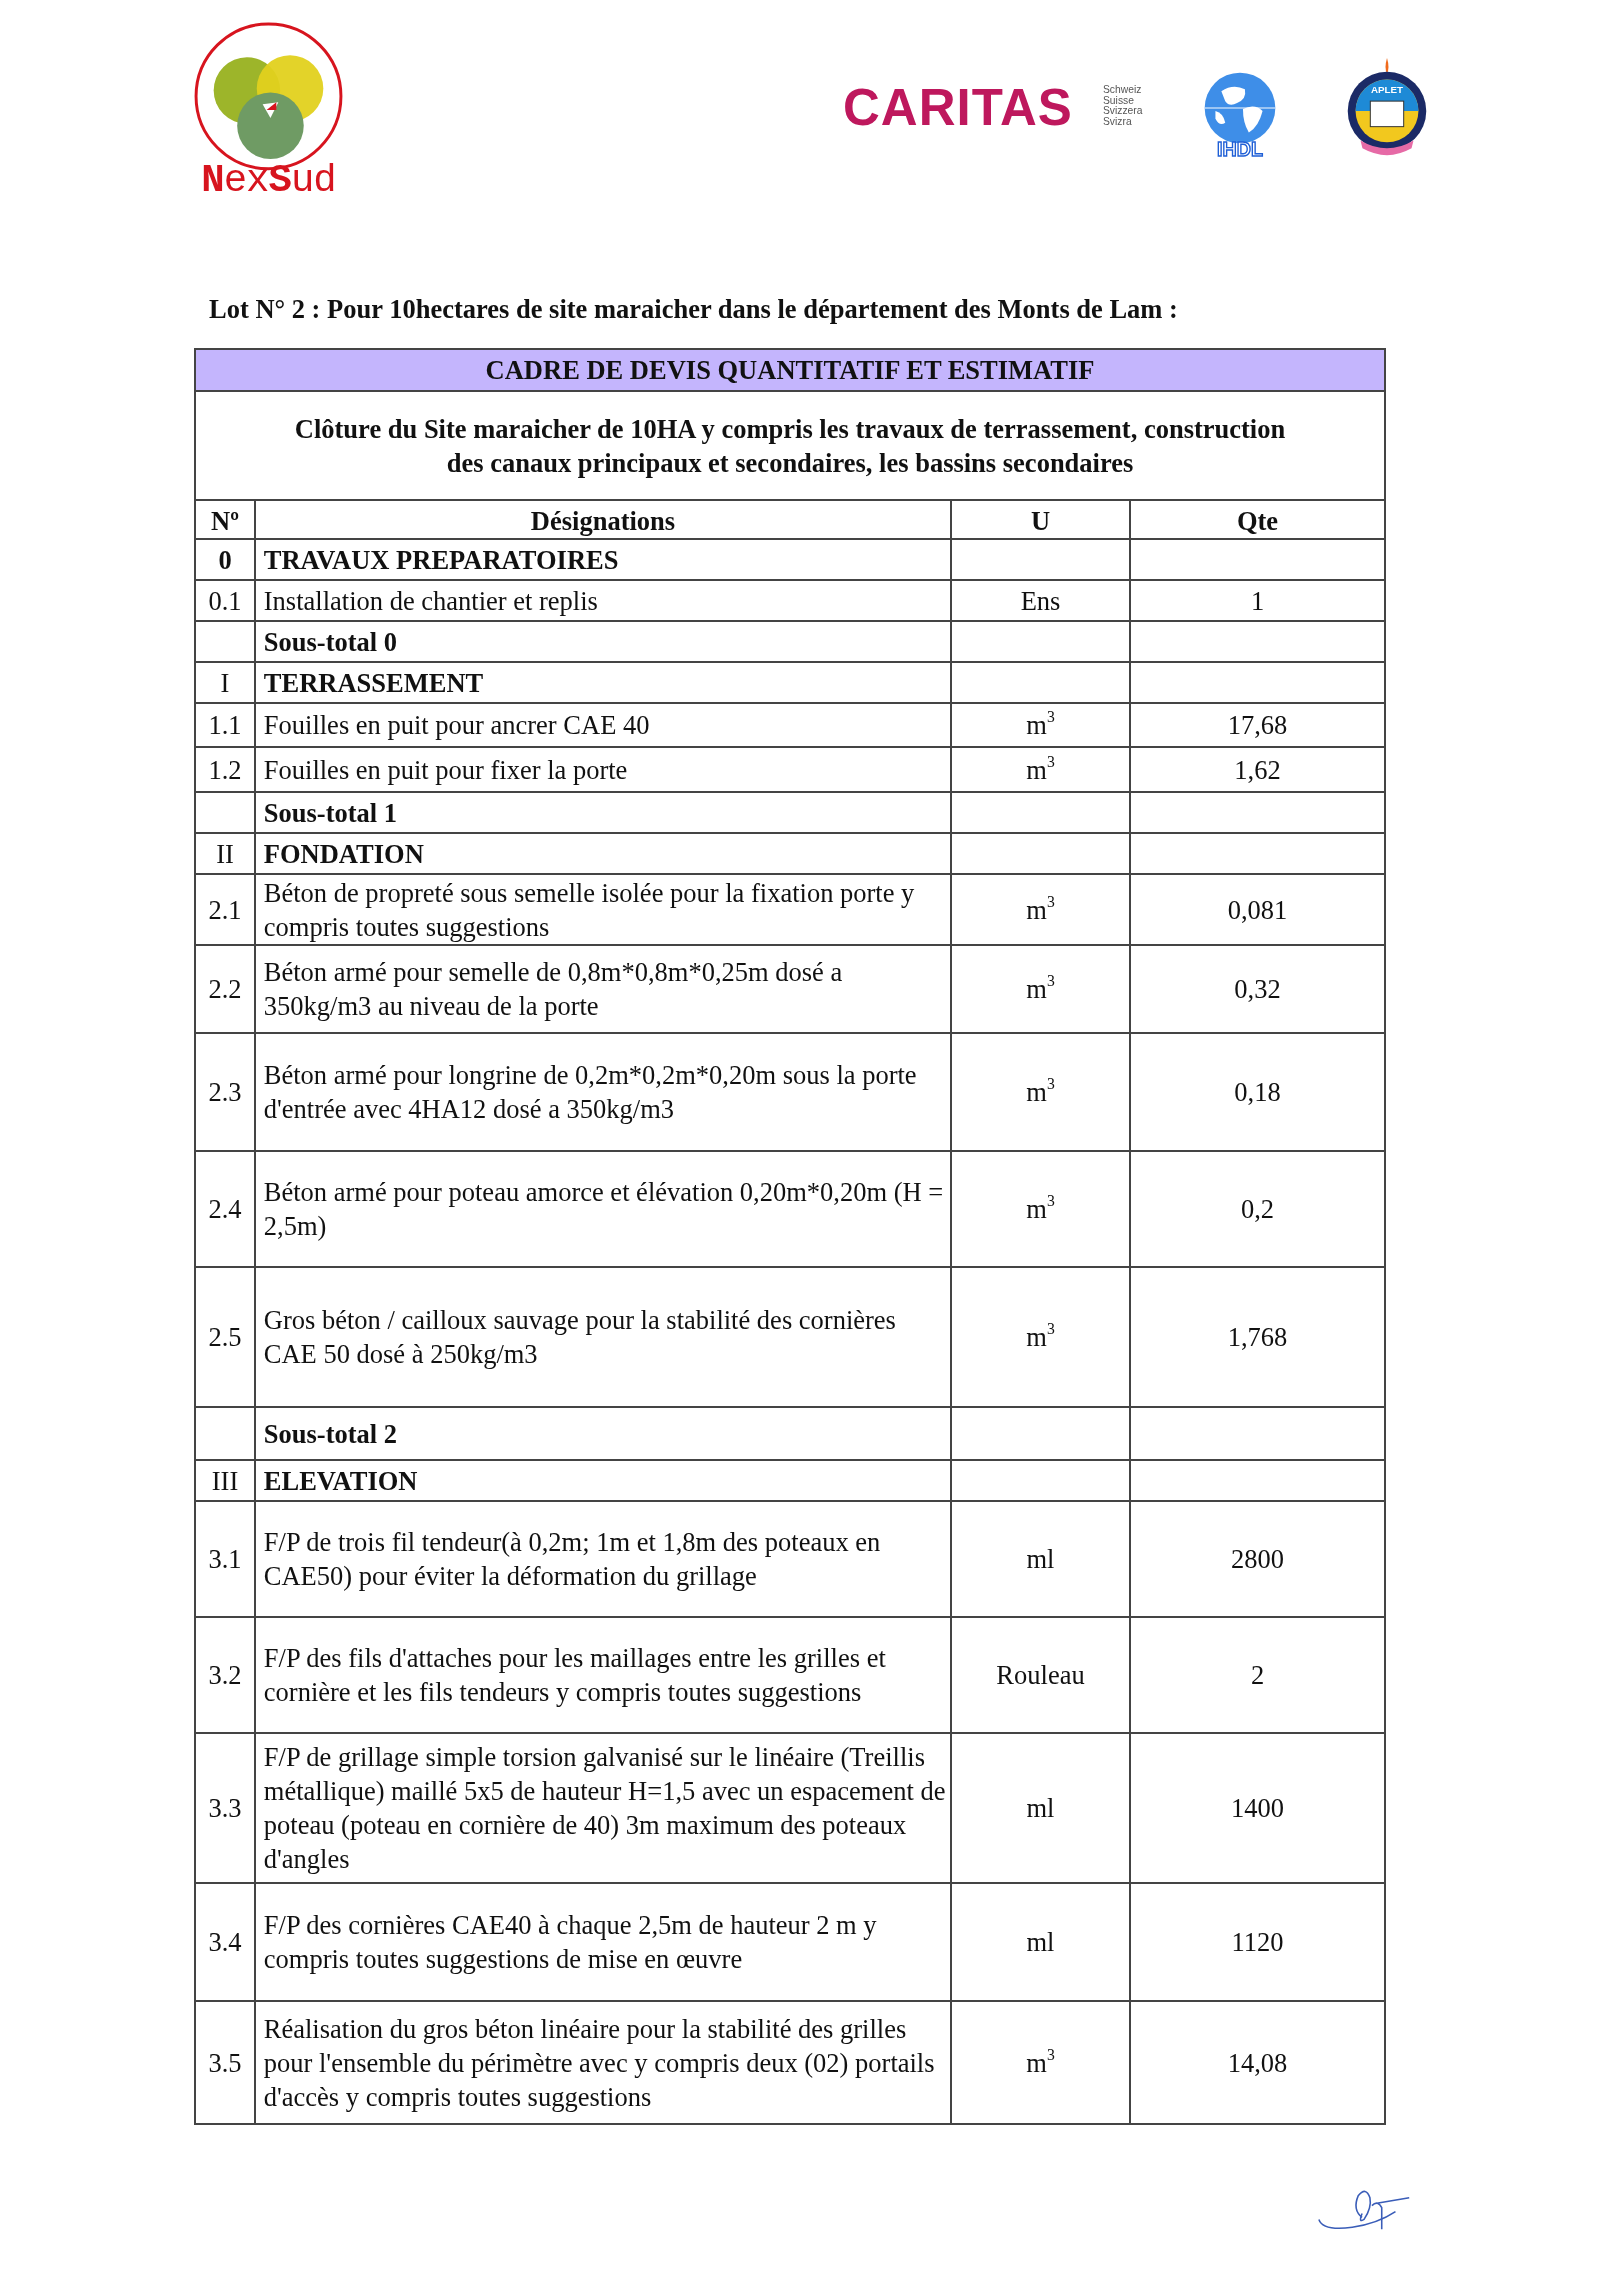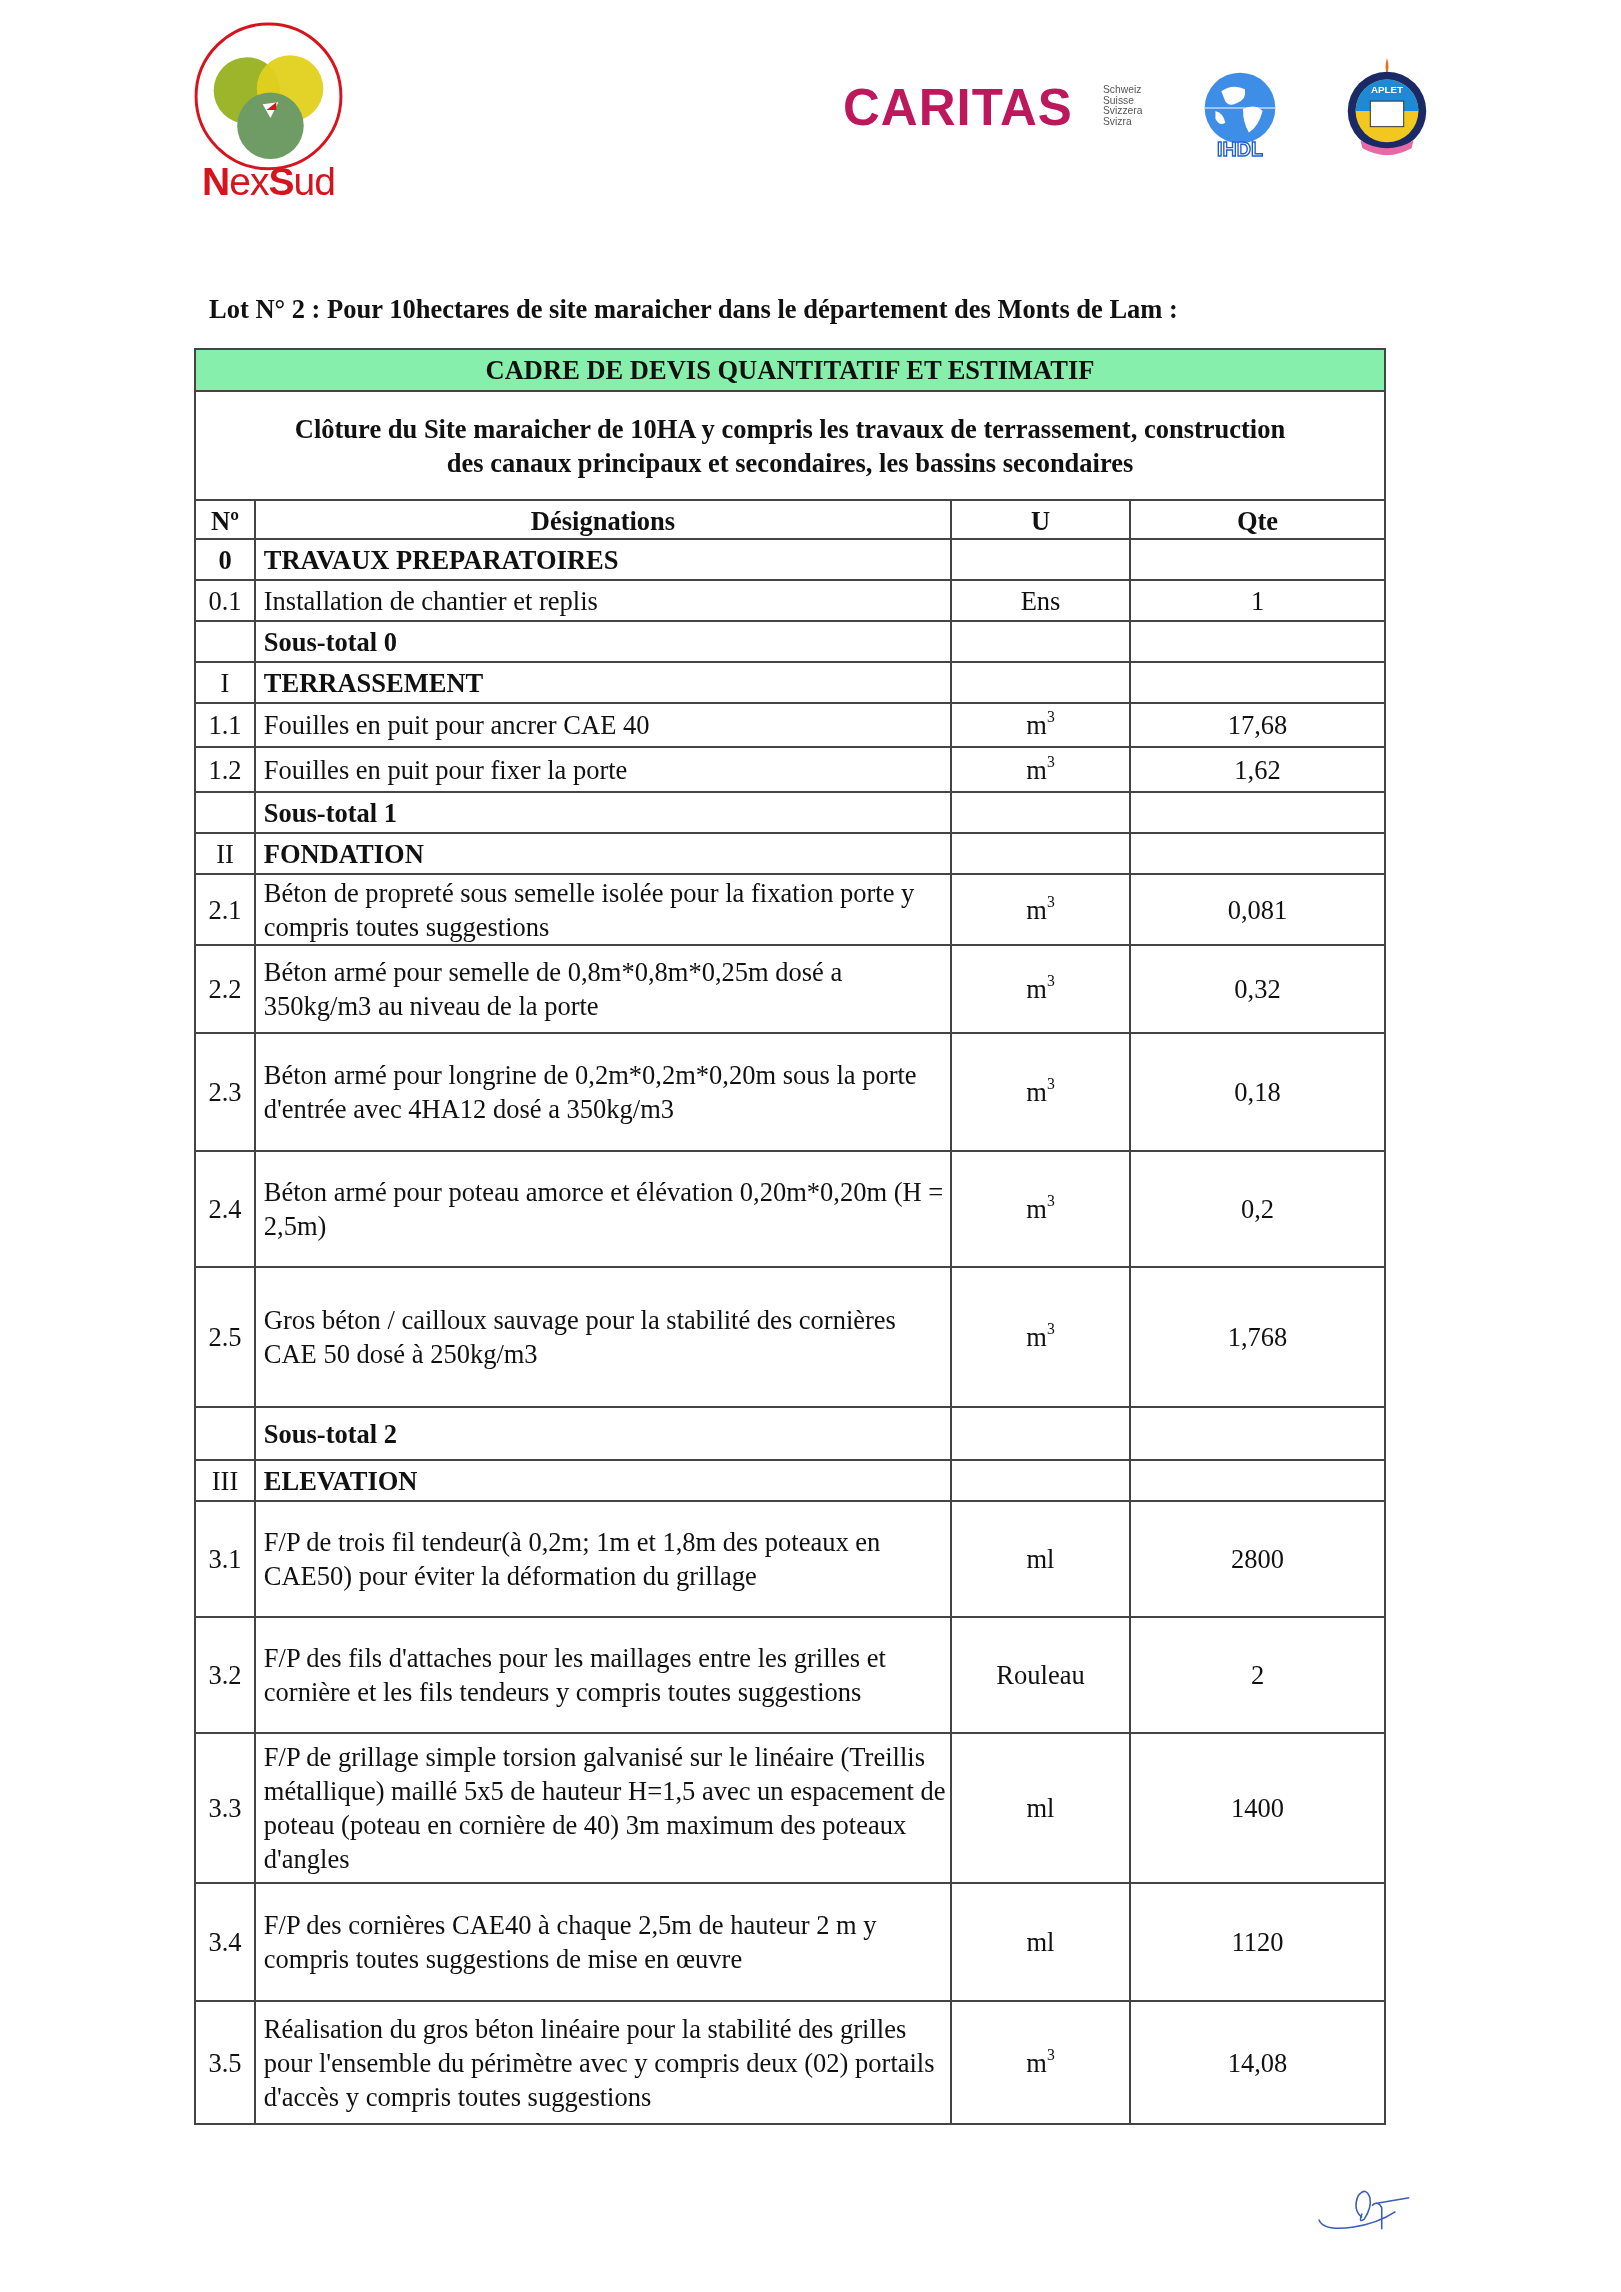--- a/index.html
+++ b/index.html
@@ -15,21 +15,21 @@
                    font-size: 10.3px; line-height: 10.8px; color: #555; }
   .logo-ihdl { position: absolute; left: 1186px; top: 54px; width: 108px; height: 108px; }
   .logo-aplet { position: absolute; left: 1333px; top: 54px; width: 108px; height: 108px; }
 
   
   .lot-title { position: absolute; left: 209px; top: 294px; font-weight: bold; font-size: 26.5px; white-space: nowrap; }
 
   
   .devis { position: absolute; left: 194px; top: 348px; width: 1190px; border-collapse: collapse; table-layout: fixed; }
   .devis td, .devis th { border: 2px solid #444; padding: 0 3.9px; font-size: 26.5px; line-height: 34px; vertical-align: middle; }
-  .devis .title-row td { background: #86efac; text-align: center; font-weight: bold; height: 40px; }
+  .devis .title-row td { background: #c4b5fd; text-align: center; font-weight: bold; height: 40px; }
   .devis .subtitle-row td { text-align: center; font-weight: bold; height: 107px; line-height: 34px; }
   .devis .head-row th { font-weight: bold; height: 37px; text-align: center; vertical-align: bottom; padding-bottom: 0; }
   .devis td.num { text-align: center; padding: 0 2px; }
   .devis td.unit, .devis td.qty { text-align: center; }
   .devis td.desig { text-align: left; padding-left: 7.8px; }
   .devis tr.section td.desig, .devis tr.section td.num.bold { font-weight: bold; }
   .devis tr.subtotal td.desig { font-weight: bold; }
   .bold { font-weight: bold; }
   sup { font-size: 15.7px; line-height: 0; vertical-align: 11.8px; }
 
@@ -42,21 +42,21 @@
 
 <div class="logo-nexsud">
   <svg width="153" height="186" viewBox="0 0 156 190">
     <circle cx="78" cy="78" r="74" fill="#fff" stroke="#d7141e" stroke-width="3"></circle>
     <circle cx="56" cy="72" r="34" fill="#9db52a"></circle>
     <circle cx="100" cy="70" r="34" fill="#e2d11d" fill-opacity="0.95"></circle>
     <circle cx="80" cy="108" r="34" fill="#6f9b64"></circle>
     <path d="M72 86 L88 84 L80 100 Z" fill="#fff"></path>
     <path d="M76 92 L86 84 L86 92 Z" fill="#d7141e"></path>
   </svg>
-  <div style="position:absolute;left:0;top:139px;width:153px;text-align:center;font-family:Liberation Sans, sans-serif;font-size:39px;color:#d7141e;line-height:45px;letter-spacing:-1px;">
+  <div style="position:absolute;left:0;top:139px;width:153px;text-align:center;font-family:Liberation Mono, monospace;font-size:39px;color:#d7141e;line-height:45px;letter-spacing:-1px;">
     <span style="font-weight:bold">N</span><span>ex</span><span style="font-weight:bold">S</span><span>ud</span>
   </div>
 </div>
 
 <div class="logo-caritas">
   <div class="caritas-word">CARITAS</div>
   <div class="caritas-langs">
     <div>Schweiz</div>
     <div>Suisse</div>
     <div>Svizzera</div>

